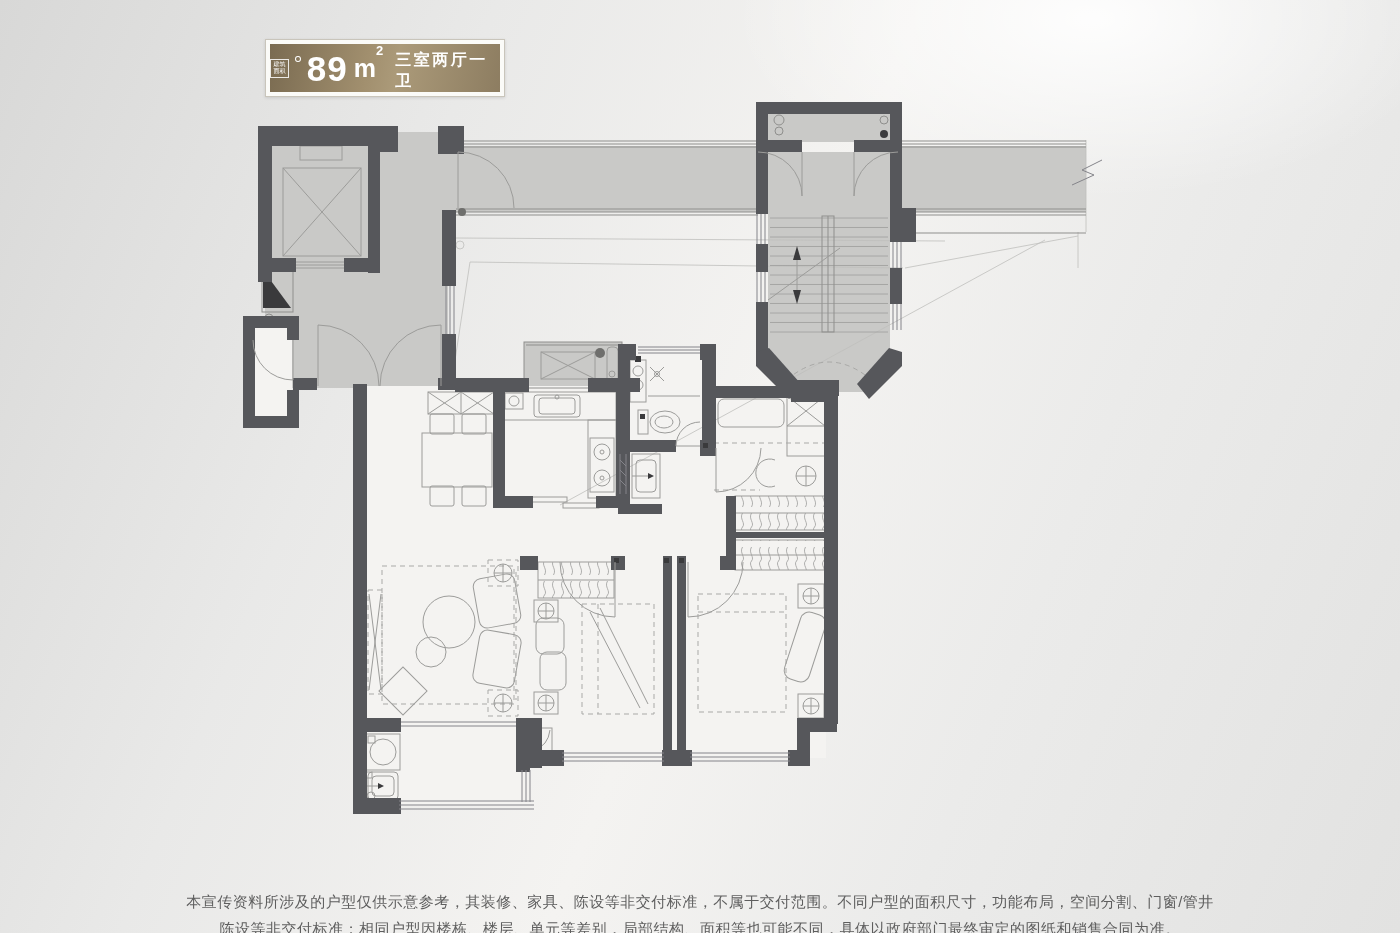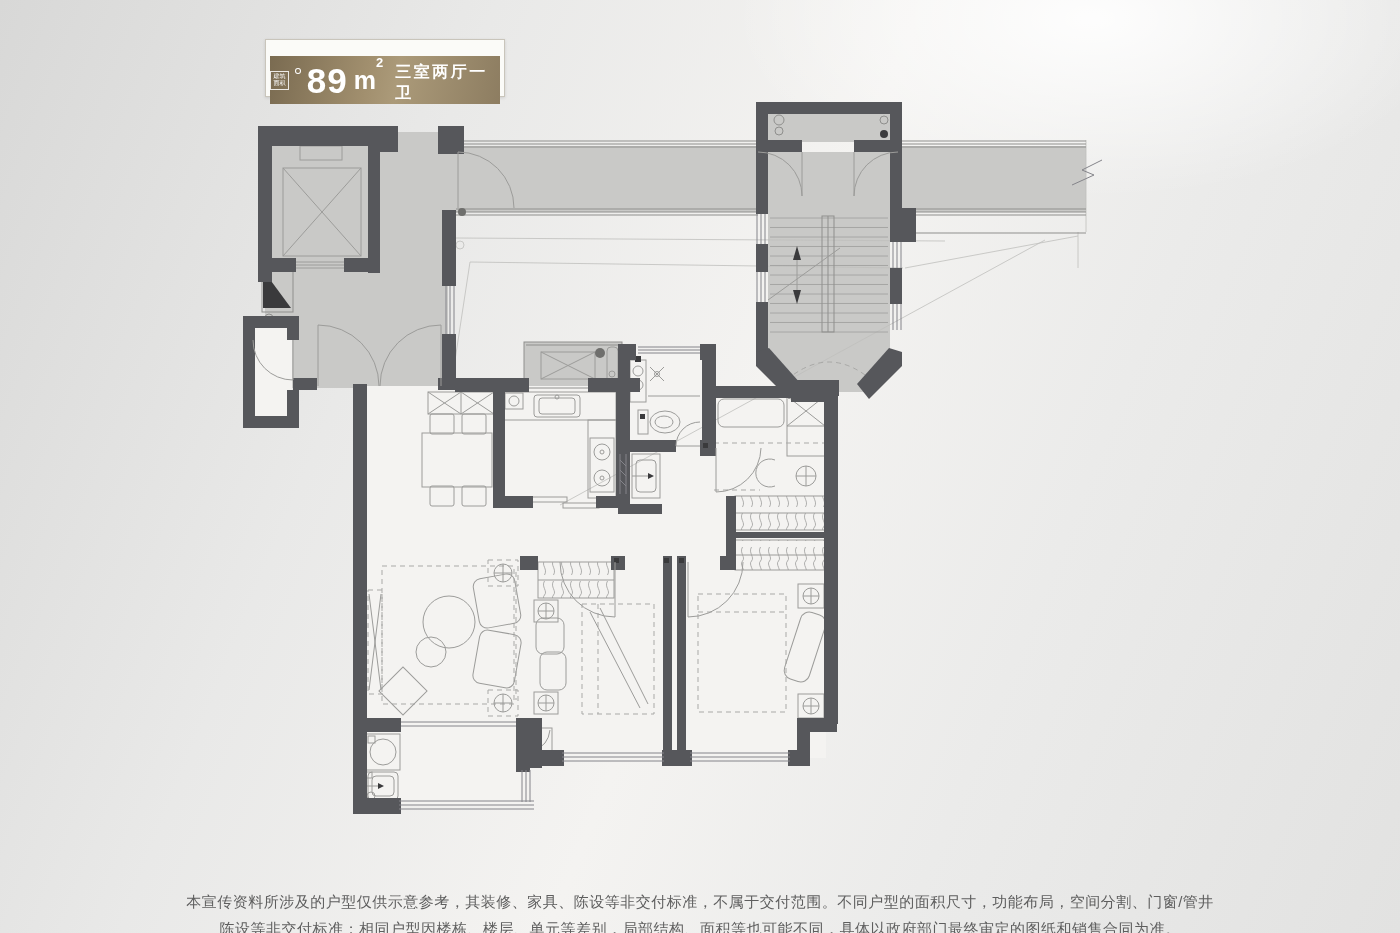--- a/index.html
+++ b/index.html
@@ -25,21 +25,20 @@
   .badge{
     position:absolute;left:265px;top:39px;width:240px;height:58px;
     background:#fbfbf8;border:1px solid var(--badge-frame,#c9c5bb);
     box-sizing:border-box;padding:4px;box-shadow:0 1px 3px rgba(0,0,0,.12);
   }
   .badge-inner{
     width:100%;height:100%;box-sizing:border-box;
     background:linear-gradient(100deg,var(--badge-dark,#7a6b51) 0%,var(--badge-mid,#a18f6e) 42%,var(--badge-light,#ab9a79) 55%,#8d7d61 100%);
     display:flex;align-items:center;justify-content:center;gap:6px;
     color:var(--badge-text,#ffffff);
-    margin-top:12px;
   }
   .area-icon{
     display:flex;flex-direction:column;align-items:center;justify-content:center;
     width:17px;height:17px;border:1px solid rgba(255,255,255,.85);
     font-size:6px;line-height:7px;letter-spacing:0;color:#fff;flex:0 0 auto;
   }
   .deg{width:4px;height:4px;border:1px solid #fff;border-radius:50%;align-self:flex-start;margin-top:12px;}
   .area-num{font-size:35px;font-weight:bold;line-height:1;letter-spacing:1px;}
   .area-unit{font-size:25px;font-weight:bold;line-height:1;}
   .area-sup{font-size:13px;font-weight:bold;vertical-align:top;position:relative;top:-12px;}

